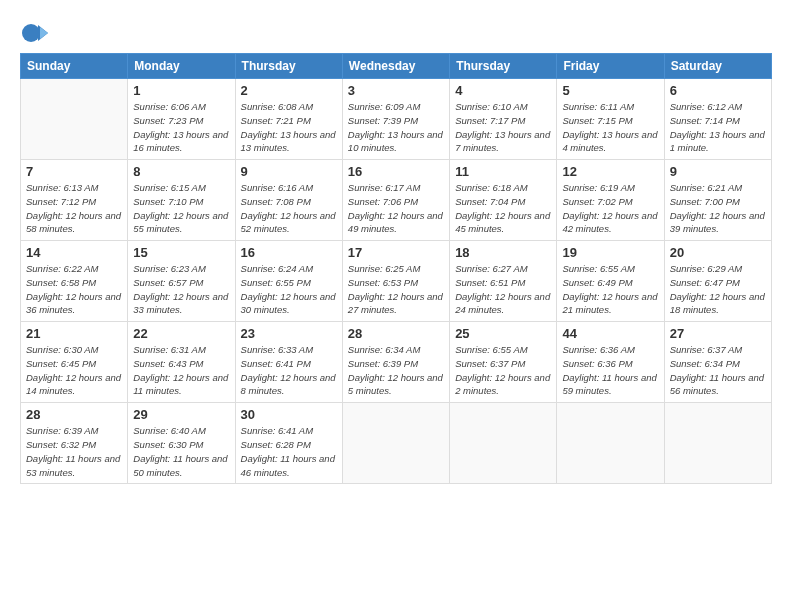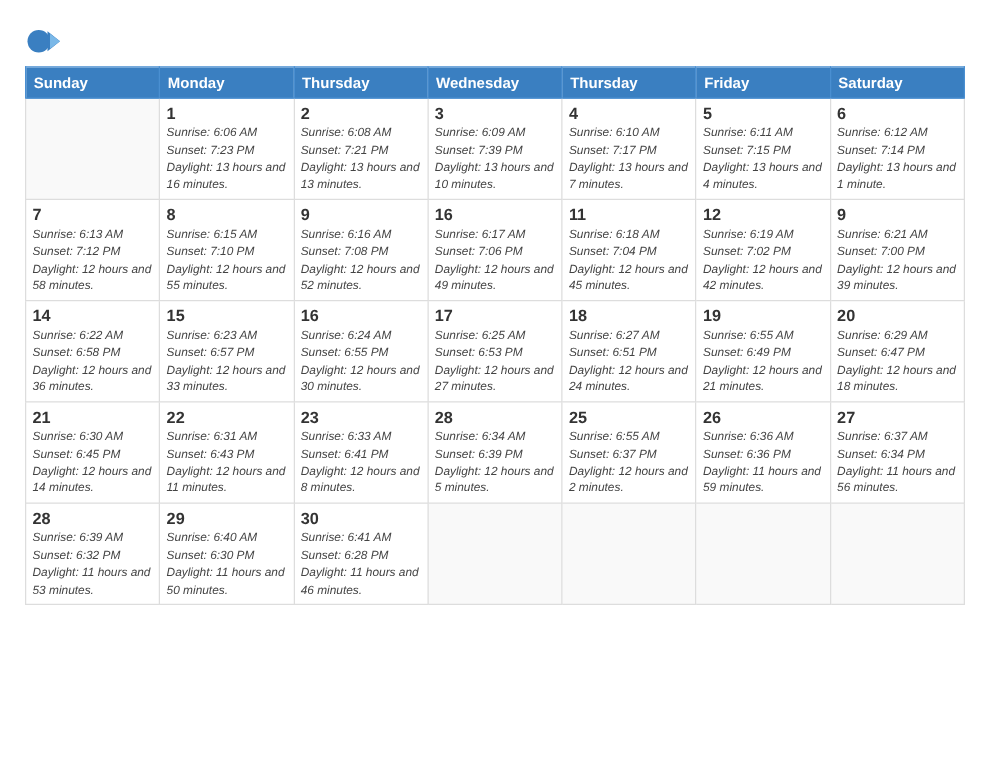--- a/index.html
+++ b/index.html
@@ -316,21 +316,21 @@
 and 5 minutes.</div>
           </td>
           <td>
             <div class="day-num">25</div>
             <div class="day-info">Sunrise: 6:55 AM
 Sunset: 6:37 PM
 Daylight: 12 hours
 and 2 minutes.</div>
           </td>
           <td>
-            <div class="day-num">26</div>
+            <div class="day-num">44</div>
             <div class="day-info">Sunrise: 6:36 AM
 Sunset: 6:36 PM
 Daylight: 11 hours
 and 59 minutes.</div>
           </td>
           <td>
             <div class="day-num">27</div>
             <div class="day-info">Sunrise: 6:37 AM
 Sunset: 6:34 PM
 Daylight: 11 hours

